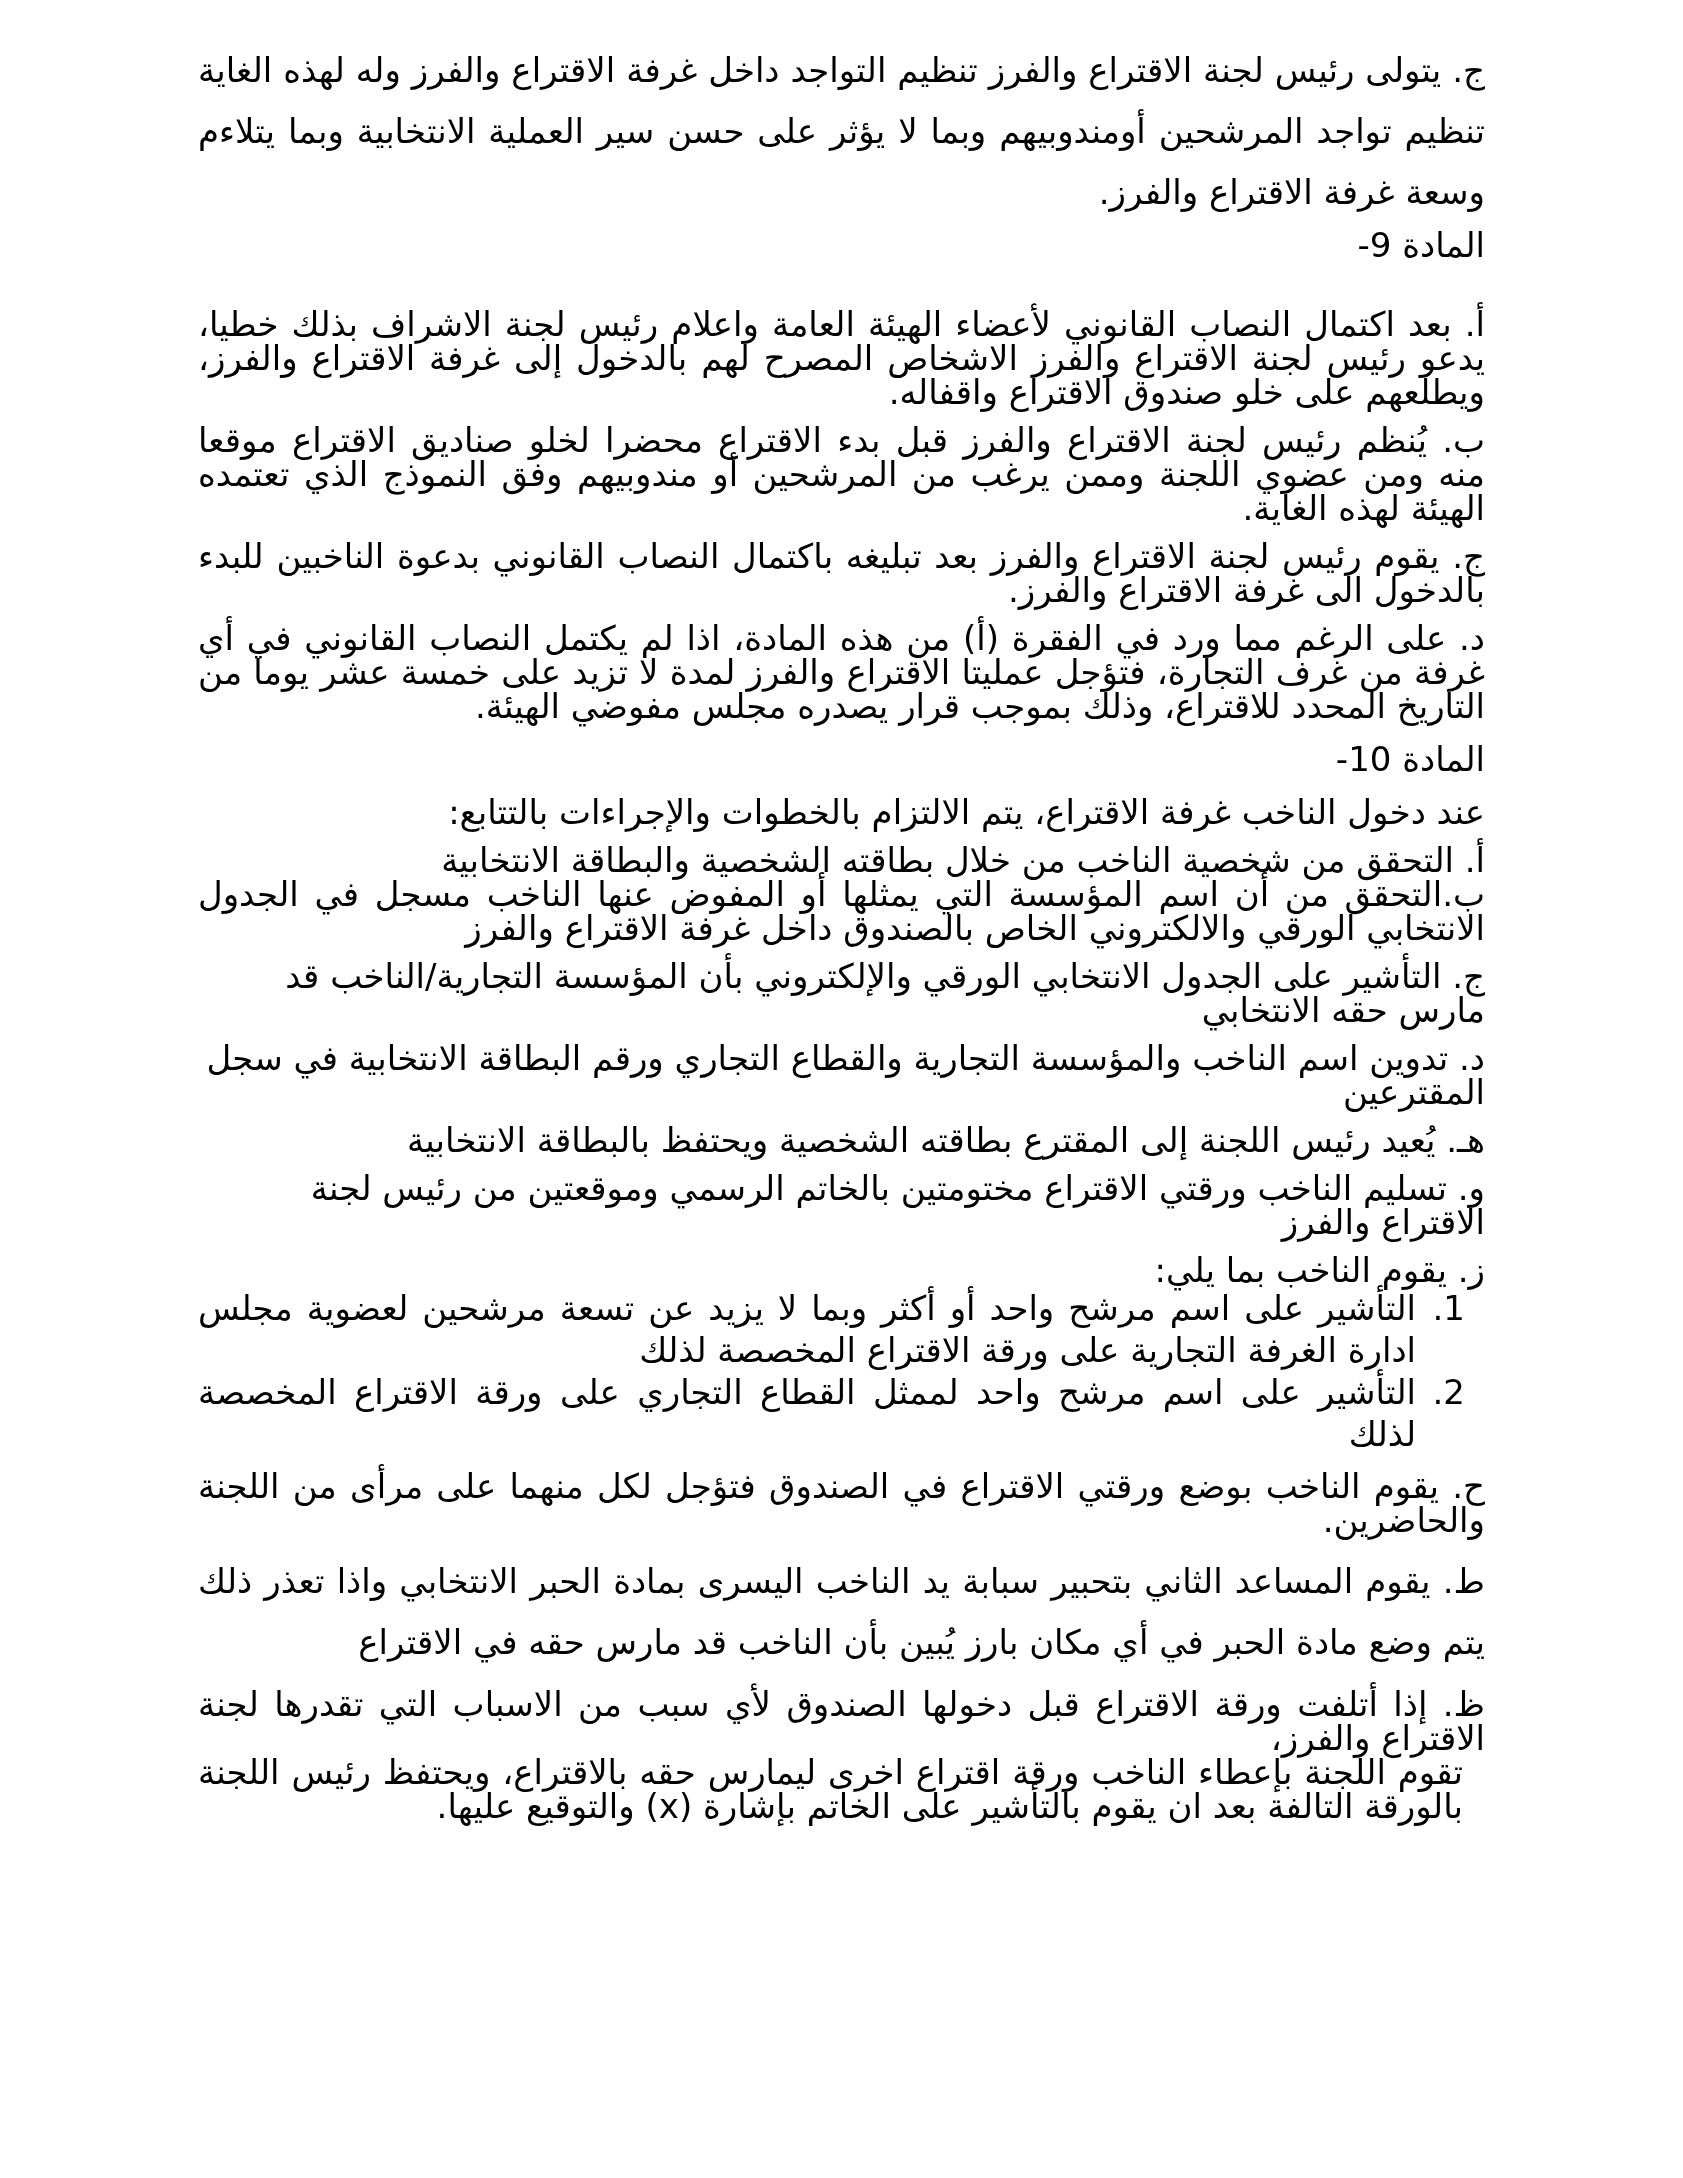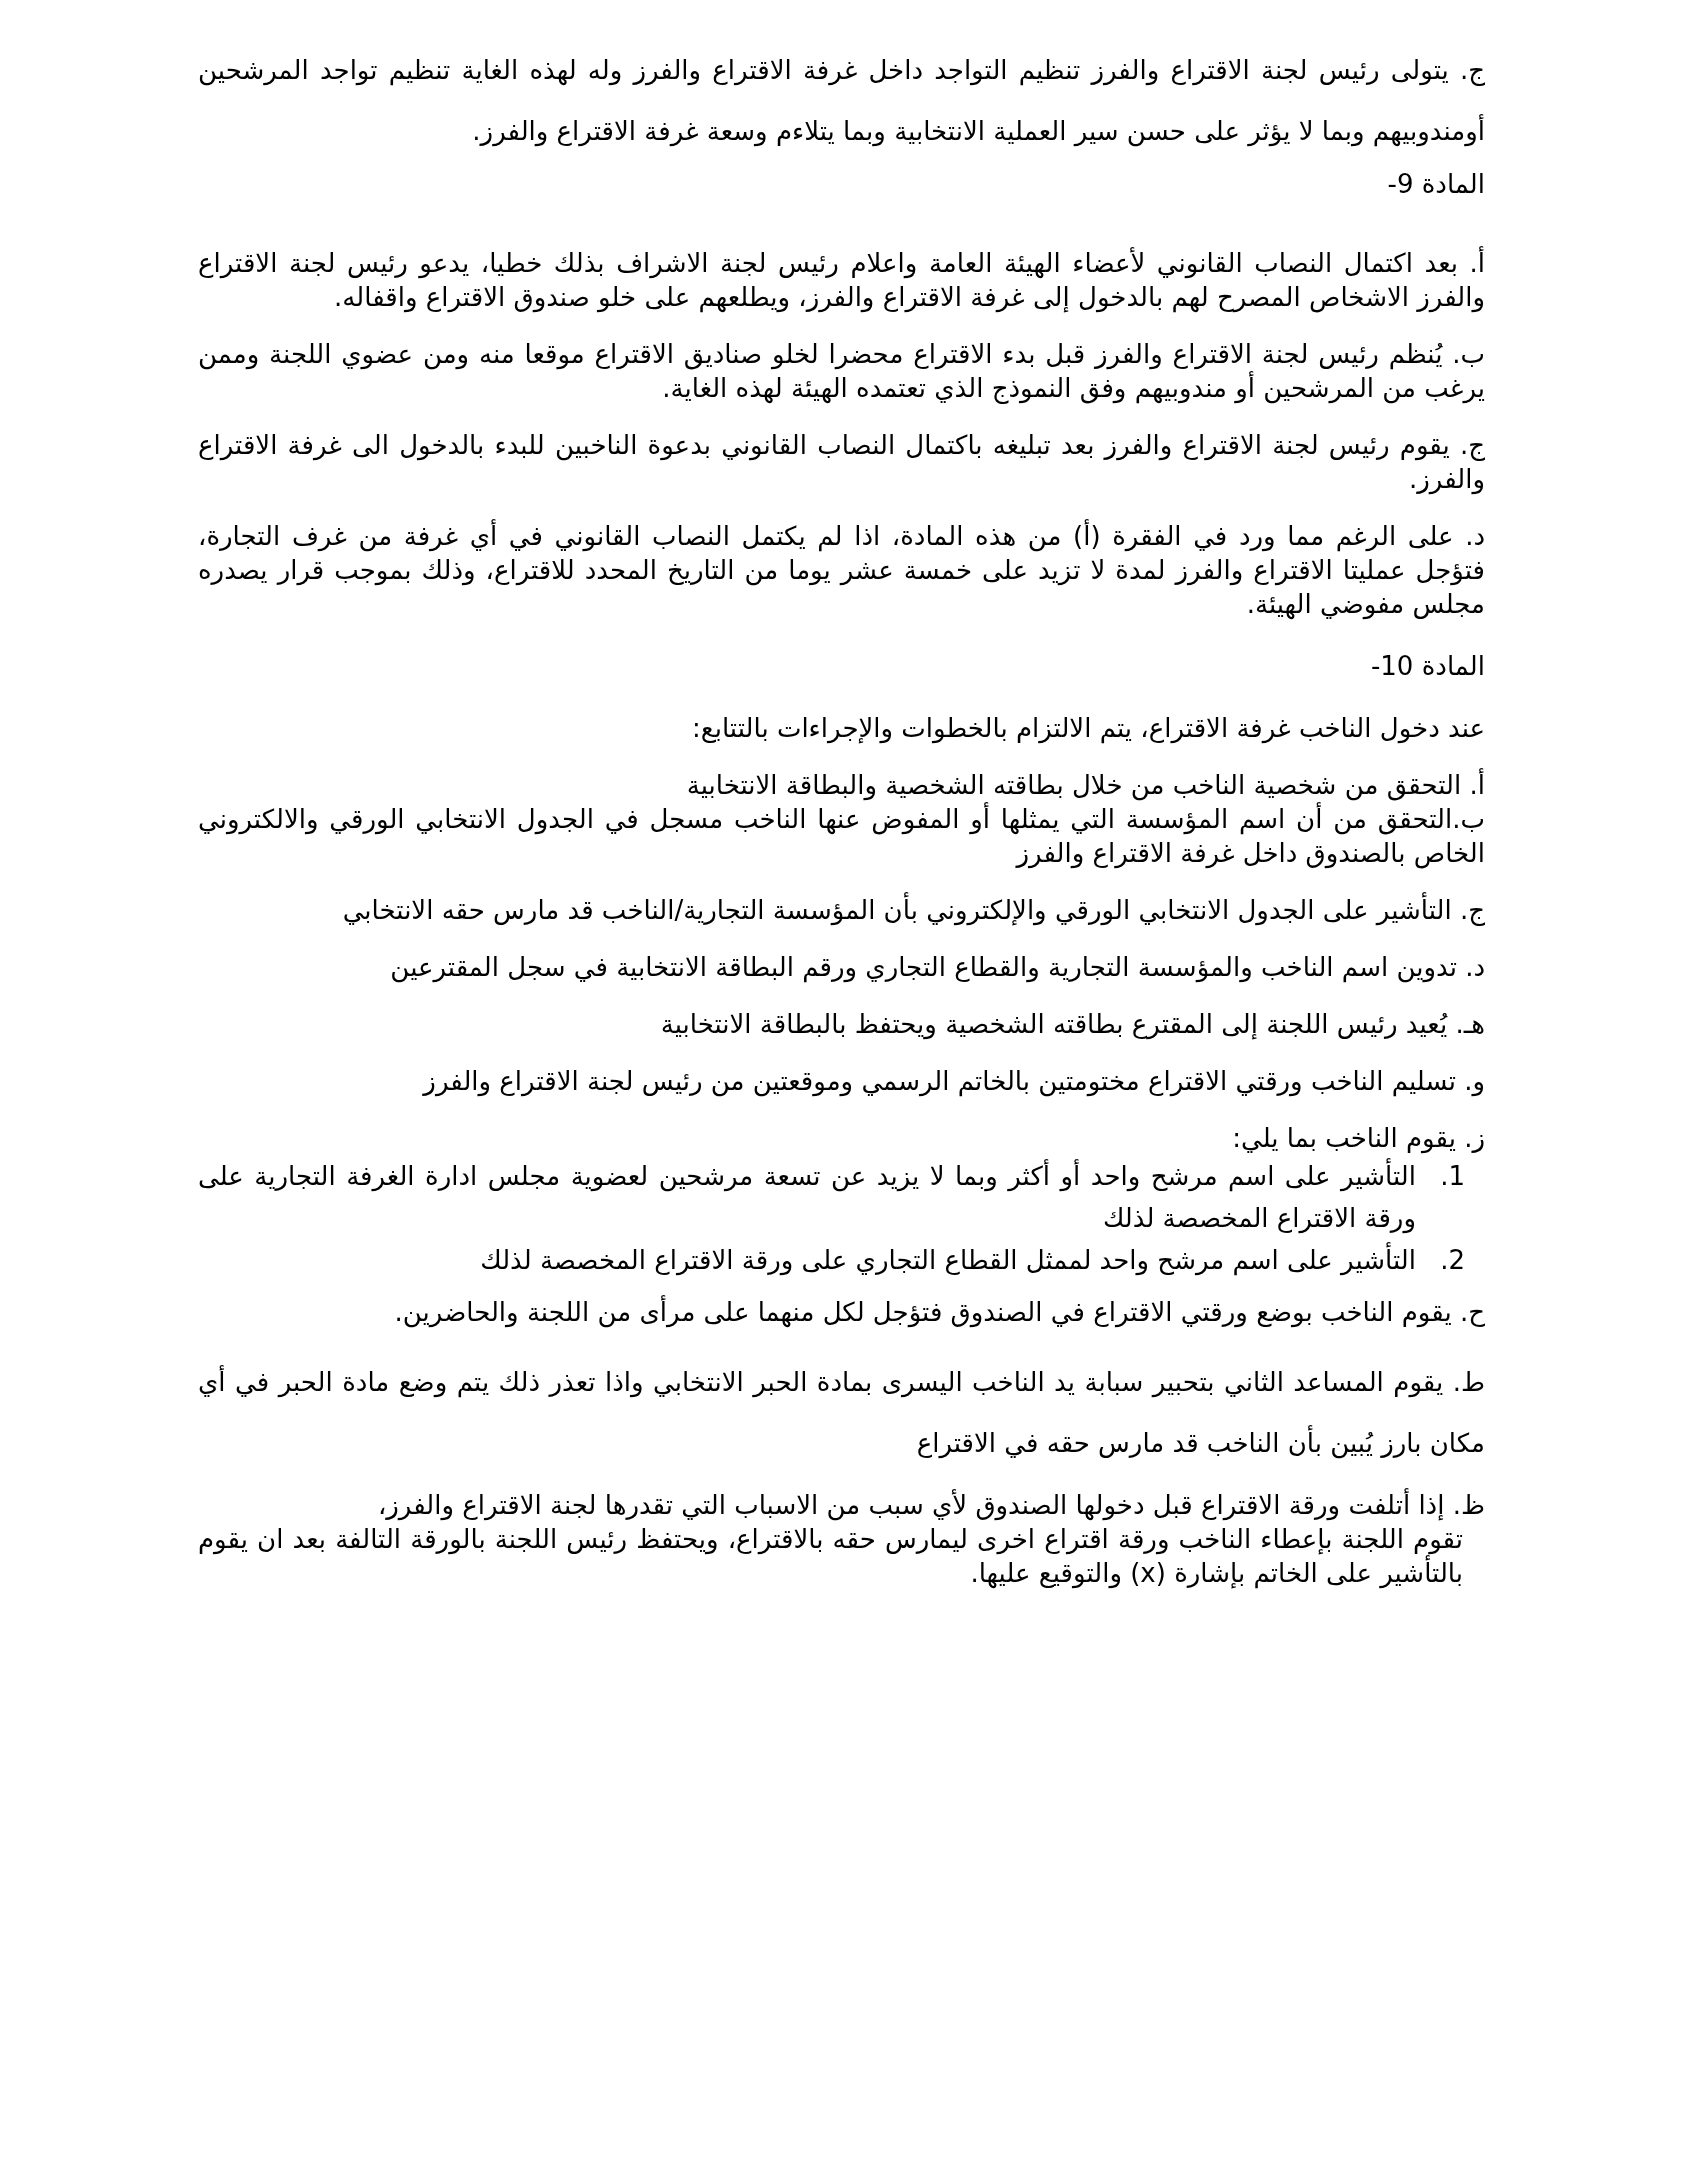--- a/index.html
+++ b/index.html
@@ -4,28 +4,28 @@
 <style>
   html, body { margin: 0; padding: 0; background: #ffffff; }
   body {
     width: 1683px; height: 2178px; position: relative; overflow: hidden;
     font-family: "DejaVu Sans", "Liberation Sans", sans-serif;
     color: #000000;
   }
   .page {
     position: absolute; left: 198px; top: 40px; width: 1287px;
     direction: rtl; text-align: justify;
-    font-size: 26px;
+    font-size: 34px;
   }
   .p { margin: 0; }
   .lh-wide { line-height: 61px; }
   .lh-mid { line-height: 34px; }
   .heading { line-height: 44px; }
   .gap-s { margin-top: 14px; }
-  .gap-m { margin-top: 23px; }
+  .gap-m { margin-top: 14px; }
   .gap-l { margin-top: 40px; }
   .ol { margin: 0; padding: 0; list-style: none; }
   .ol li { position: relative; padding-right: 69px; line-height: 42px; }
   .ol .num { position: absolute; right: 20px; top: 0; }
   .last { padding-right: 0; }
   .last .cont { padding-right: 22px; display: block; }
   .nojust { text-align: right; }
 </style>
 </head>
 <body>

